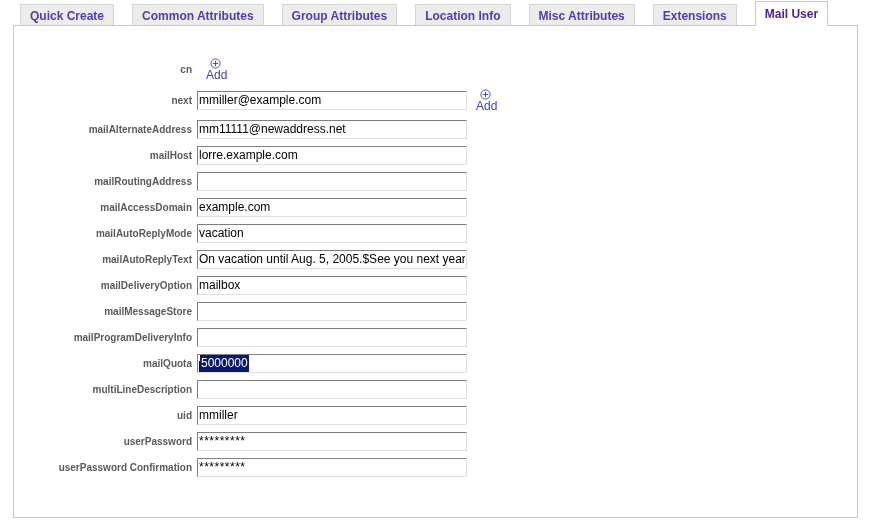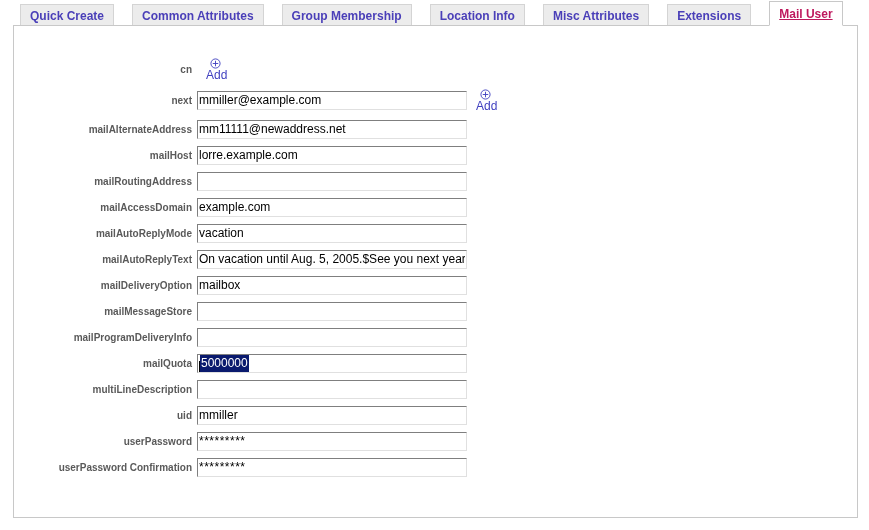--- a/index.html
+++ b/index.html
@@ -37,29 +37,28 @@
     color: #4a3fb8;
     background: #ececec;
     border: 1px solid #d4d4d4;
     border-bottom: none;
     box-sizing: border-box;
     white-space: nowrap;
     cursor: pointer;
     user-select: none;
   }
   .tab.active {
-    color: #be185d;
+    color: #4c1d95;
     background: #ffffff;
     border: 1px solid #c8c8c8;
     border-bottom: 1px solid #ffffff;
     height: 25px;
     line-height: 24px;
     position: relative;
     z-index: 3;
-    text-decoration: underline;
   }
 
   
   #form-panel {
     position: absolute;
     left: 13px;
     top: 25px;
     width: 845px;
     height: 493px;
     box-sizing: border-box;
@@ -156,21 +155,21 @@
   }
   .add-link .plus-icon svg { display: block; }
   .add-label { line-height: 12px; }
 </style>
 </head>
 <body>
 
 <div id="tab-bar">
     <div class="tab"><span>Quick Create</span></div>
     <div class="tab"><span>Common Attributes</span></div>
-    <div class="tab"><span>Group Membership</span></div>
+    <div class="tab"><span>Group Attributes</span></div>
     <div class="tab"><span>Location Info</span></div>
     <div class="tab"><span>Misc Attributes</span></div>
     <div class="tab"><span>Extensions</span></div>
     <div class="tab active"><span>Mail User</span></div>
   </div>
 
 <div id="form-panel">
   <div id="field-list" style="padding-top: 28px;">
       <div class="field-row spaced">
         <div class="field-label">cn</div>

